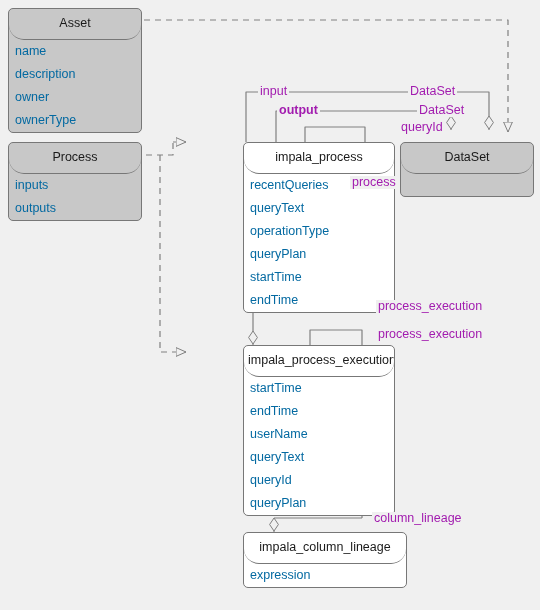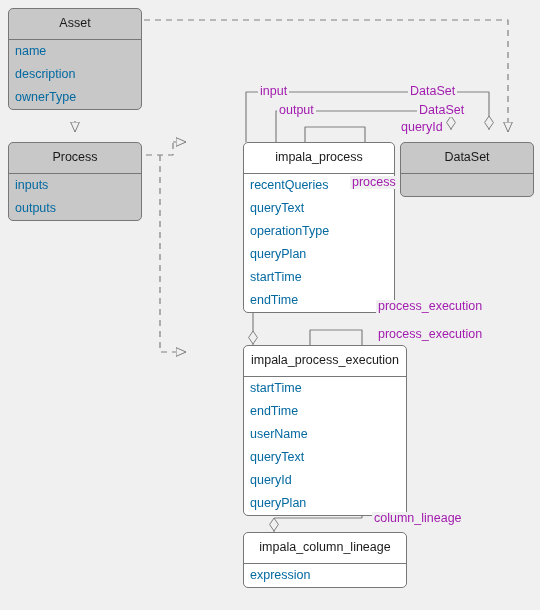--- a/index.html
+++ b/index.html
@@ -41,20 +41,21 @@
   }
   .class-title {
     text-align: center;
     font-size: 12.5px;
     color: #1a1a1a;
     line-height: 1;
     padding: 8px 4px 9px 4px;
     border-bottom: 1px solid #777777;
     white-space: nowrap;
     overflow: hidden;
+    border-radius: 15px;
   }
   .class-attrs {
     padding: 0;
     margin: 0;
   }
   .attr {
     font-size: 12.5px;
     color: #0369a1;
     padding: 5px 0 5px 6px;
     line-height: 1.05;
@@ -123,20 +124,21 @@
       <path d="M274,518 L274,532" marker-end="url(#diamond)"></path>
 
     </g>
   </svg>
 
   <div class="uml-class" style="left:8px; top:8px; width:134px;">
     <div class="class-title">Asset</div>
     <div class="class-attrs">
       <div class="attr">name</div>
       <div class="attr">description</div>
+      <div class="attr">owner</div>
       <div class="attr">ownerType</div>
     </div>
   </div>
 
   <div class="uml-class" style="left:8px; top:142px; width:134px;">
     <div class="class-title">Process</div>
     <div class="class-attrs">
       <div class="attr">inputs</div>
       <div class="attr">outputs</div>
     </div>
@@ -152,42 +154,42 @@
     <div class="class-attrs">
       <div class="attr">recentQueries</div>
       <div class="attr">queryText</div>
       <div class="attr">operationType</div>
       <div class="attr">queryPlan</div>
       <div class="attr">startTime</div>
       <div class="attr">endTime</div>
     </div>
   </div>
 
-  <div class="uml-class white" style="left:195px; top:345px; width:164px;">
+  <div class="uml-class white" style="left:195px; top:345px; width:152px;">
     <div class="class-title">impala_process_execution</div>
     <div class="class-attrs">
       <div class="attr">startTime</div>
       <div class="attr">endTime</div>
       <div class="attr">userName</div>
       <div class="attr">queryText</div>
       <div class="attr">queryId</div>
       <div class="attr">queryPlan</div>
     </div>
   </div>
 
   <div class="uml-class white" style="left:195px; top:532px; width:164px;">
     <div class="class-title">impala_column_lineage</div>
     <div class="class-attrs">
       <div class="attr">expression</div>
     </div>
   </div>
 
   <div class="edge-label" style="left:258px; top:85px;">input</div>
   <div class="edge-label" style="left:408px; top:85px;">DataSet</div>
-  <div class="edge-label" style="left:277px; top:104px;">output</div>
+  <div class="edge-label" style="left:277px; top:104px;font-weight:bold;">output</div>
   <div class="edge-label" style="left:417px; top:104px;">DataSet</div>
   <div class="edge-label" style="left:399px; top:121px;">queryId</div>
   <div class="edge-label" style="left:350px; top:176px;">process</div>
   <div class="edge-label" style="left:376px; top:300px;">process_execution</div>
   <div class="edge-label" style="left:376px; top:328px;">process_execution</div>
   <div class="edge-label" style="left:372px; top:512px;">column_lineage</div>
 
 </div>
 
 </body></html>

